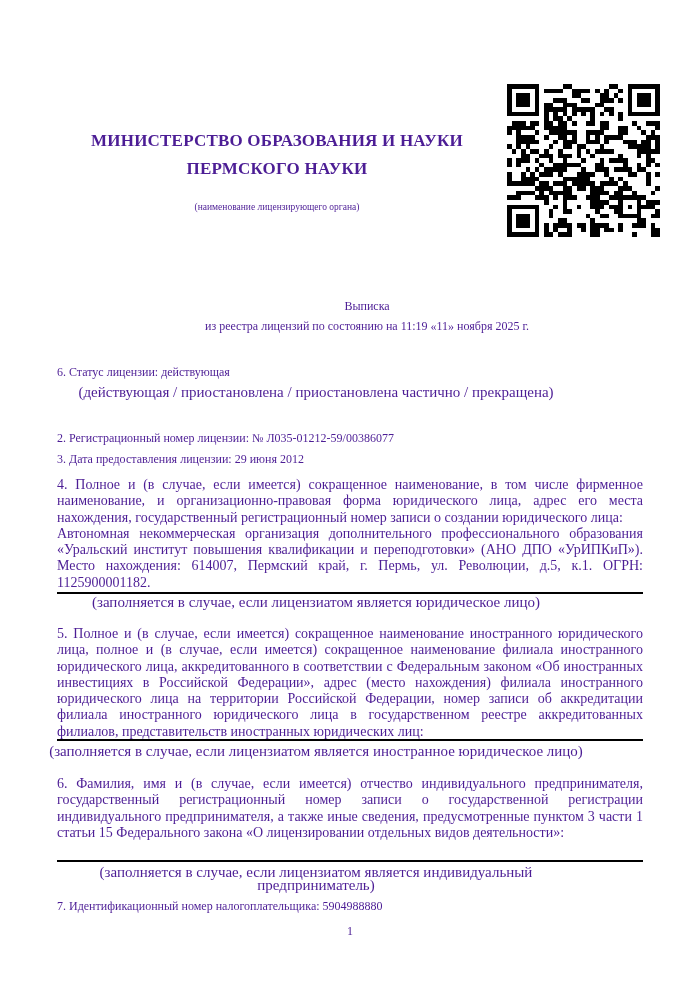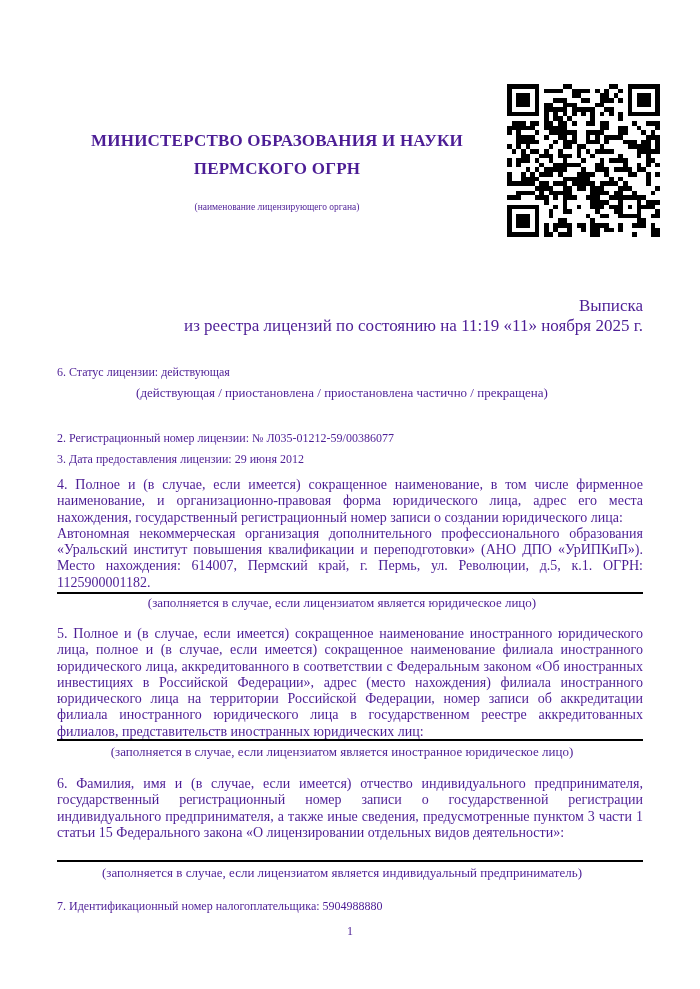--- a/index.html
+++ b/index.html
@@ -17,39 +17,39 @@
   
   .header-block { top: 127px; left: 57px; width: 440px; text-align: center; }
   .header-title { font-weight: bold; font-size: 17px; line-height: 28px; letter-spacing: 0.2px; }
   .header-caption { font-size: 9.5px; line-height: 13px; margin-top: 18px; }
 
   
   .qr-box { left: 507px; top: 84px; width: 153px; height: 153px; }
   .qr-box svg { display: block; width: 153px; height: 153px; }
 
   
-  .title-block { top: 296px; left: 91px; width: 552px; text-align: right; font-size: 17px; line-height: 20px; }
+  .title-block { top: 296px; left: 91px; width: 552px; text-align: center; font-size: 12px; line-height: 20px; }
 
   
   .item-line { left: 57px; width: 586px; font-size: 12px; line-height: 16px; }
-  .caption-line { left: 69px; width: 546px; text-align: center; font-size: 13px; line-height: 13px; }
+  .caption-line { left: 43px; width: 546px; text-align: center; font-size: 15px; line-height: 13px; }
   .para-block { left: 57px; width: 586px; }
   .para { margin: 0; font-size: 14px; line-height: 16.3px; text-align: justify; }
   .sep { left: 57px; width: 586px; height: 0; border-top: 2px solid #000000; }
 
   .page-number { top: 924px; left: 57px; width: 586px; text-align: center; font-size: 12px; }
 </style>
 </head>
 <body>
 
 <div class="page">
 
   <div class="abs header-block">
     <div class="header-title">МИНИСТЕРСТВО ОБРАЗОВАНИЯ И НАУКИ</div>
-    <div class="header-title">ПЕРМСКОГО ОГРН</div>
+    <div class="header-title">ПЕРМСКОГО НАУКИ</div>
     <div class="header-caption">(наименование лицензирующего органа)</div>
   </div>
 
   <div class="abs qr-box">
     <svg id="qr-svg" viewBox="0 0 33 33" shape-rendering="crispEdges">
         <rect x="0" y="0" width="1" height="1" fill="#000000"></rect>
         <rect x="1" y="0" width="1" height="1" fill="#000000"></rect>
         <rect x="2" y="0" width="1" height="1" fill="#000000"></rect>
         <rect x="3" y="0" width="1" height="1" fill="#000000"></rect>
         <rect x="4" y="0" width="1" height="1" fill="#000000"></rect>

